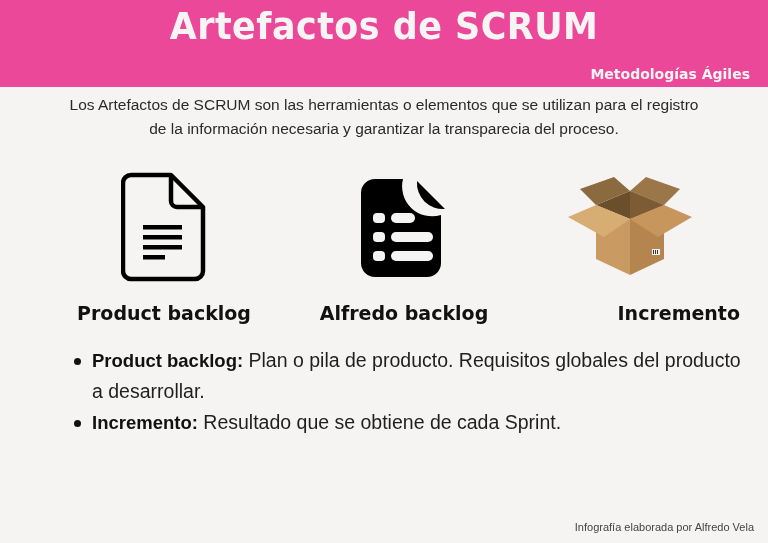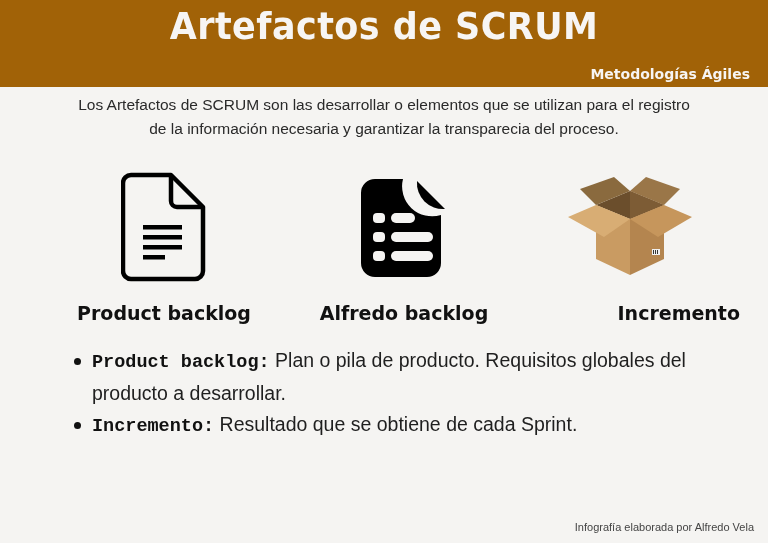--- a/index.html
+++ b/index.html
@@ -5,21 +5,21 @@
     html, body { margin: 0; padding: 0; }
     body {
       width: 768px; height: 543px; overflow: hidden;
       background: #f5f4f2;
       font-family: "DejaVu Sans", "Liberation Sans", sans-serif;
       color: #1b1b1b;
       position: relative;
     }
     .banner {
       position: absolute; left: 0; top: 0; width: 768px; height: 87px;
-      background: #a16207;
+      background: #ec4899;
     }
     .title {
       position: absolute; left: 0; right: 0; top: 4px;
       text-align: center; color: #f7f5f3;
       font-family: "DejaVu Sans", sans-serif;
       font-weight: bold; font-size: 38px; letter-spacing: 0.5px;
       transform: scaleX(0.92);
     }
     .subtitle {
       position: absolute; right: 18px; top: 66px;
@@ -44,36 +44,36 @@
       position: absolute; left: 72px; top: 345px; width: 680px;
       margin: 0; padding: 0; list-style: none;
       font-size: 19.5px; line-height: 31px; font-family: "Liberation Sans", sans-serif;
       color: #1f1f1f;
     }
     .bullets li { position: relative; padding-left: 20px; }
     .bullets li .dot {
       position: absolute; left: 2px; top: 13px; width: 7px; height: 7px;
       background: #111; border-radius: 50%;
     }
-    .bullets li b { font-family: Liberation Mono, monospace; font-weight: bold; font-size: 18.5px; color:#111; }
+    .bullets li b { font-family: Liberation Sans, sans-serif; font-weight: bold; font-size: 18.5px; color:#111; }
     .credit {
       position: absolute; right: 14px; top: 521px;
       font-size: 11px; color: #444; font-family: "Liberation Sans", sans-serif;
     }
   </style>
 </head>
 <body>
 
 <div class="banner">
   <div class="title">Artefactos de SCRUM</div>
   <div class="subtitle">Metodologías Ágiles</div>
 </div>
 
 <div class="intro">
-  <div>Los Artefactos de SCRUM son las desarrollar o elementos que se utilizan para el registro</div>
+  <div>Los Artefactos de SCRUM son las herramientas o elementos que se utilizan para el registro</div>
   <div>de la información necesaria y garantizar la transparecia del proceso.</div>
 </div>
 
 <div class="icons">
   <div class="icon-col" style="left:54px;">
     <div class="icon-wrap">
       <svg width="86" height="112" viewBox="0 0 86 112">
         <path d="M10 4 H50 L82 36 V100 A8 8 0 0 1 74 108 H10 A8 8 0 0 1 2 100 V12 A8 8 0 0 1 10 4 Z" fill="none" stroke="#000" stroke-width="4.5" stroke-linejoin="round"></path>
         <path d="M50 4 V30 A6 6 0 0 0 56 36 H82" fill="none" stroke="#000" stroke-width="4.5" stroke-linejoin="round"></path>
         <rect x="22" y="54" width="39" height="4.5" fill="#000"></rect>

